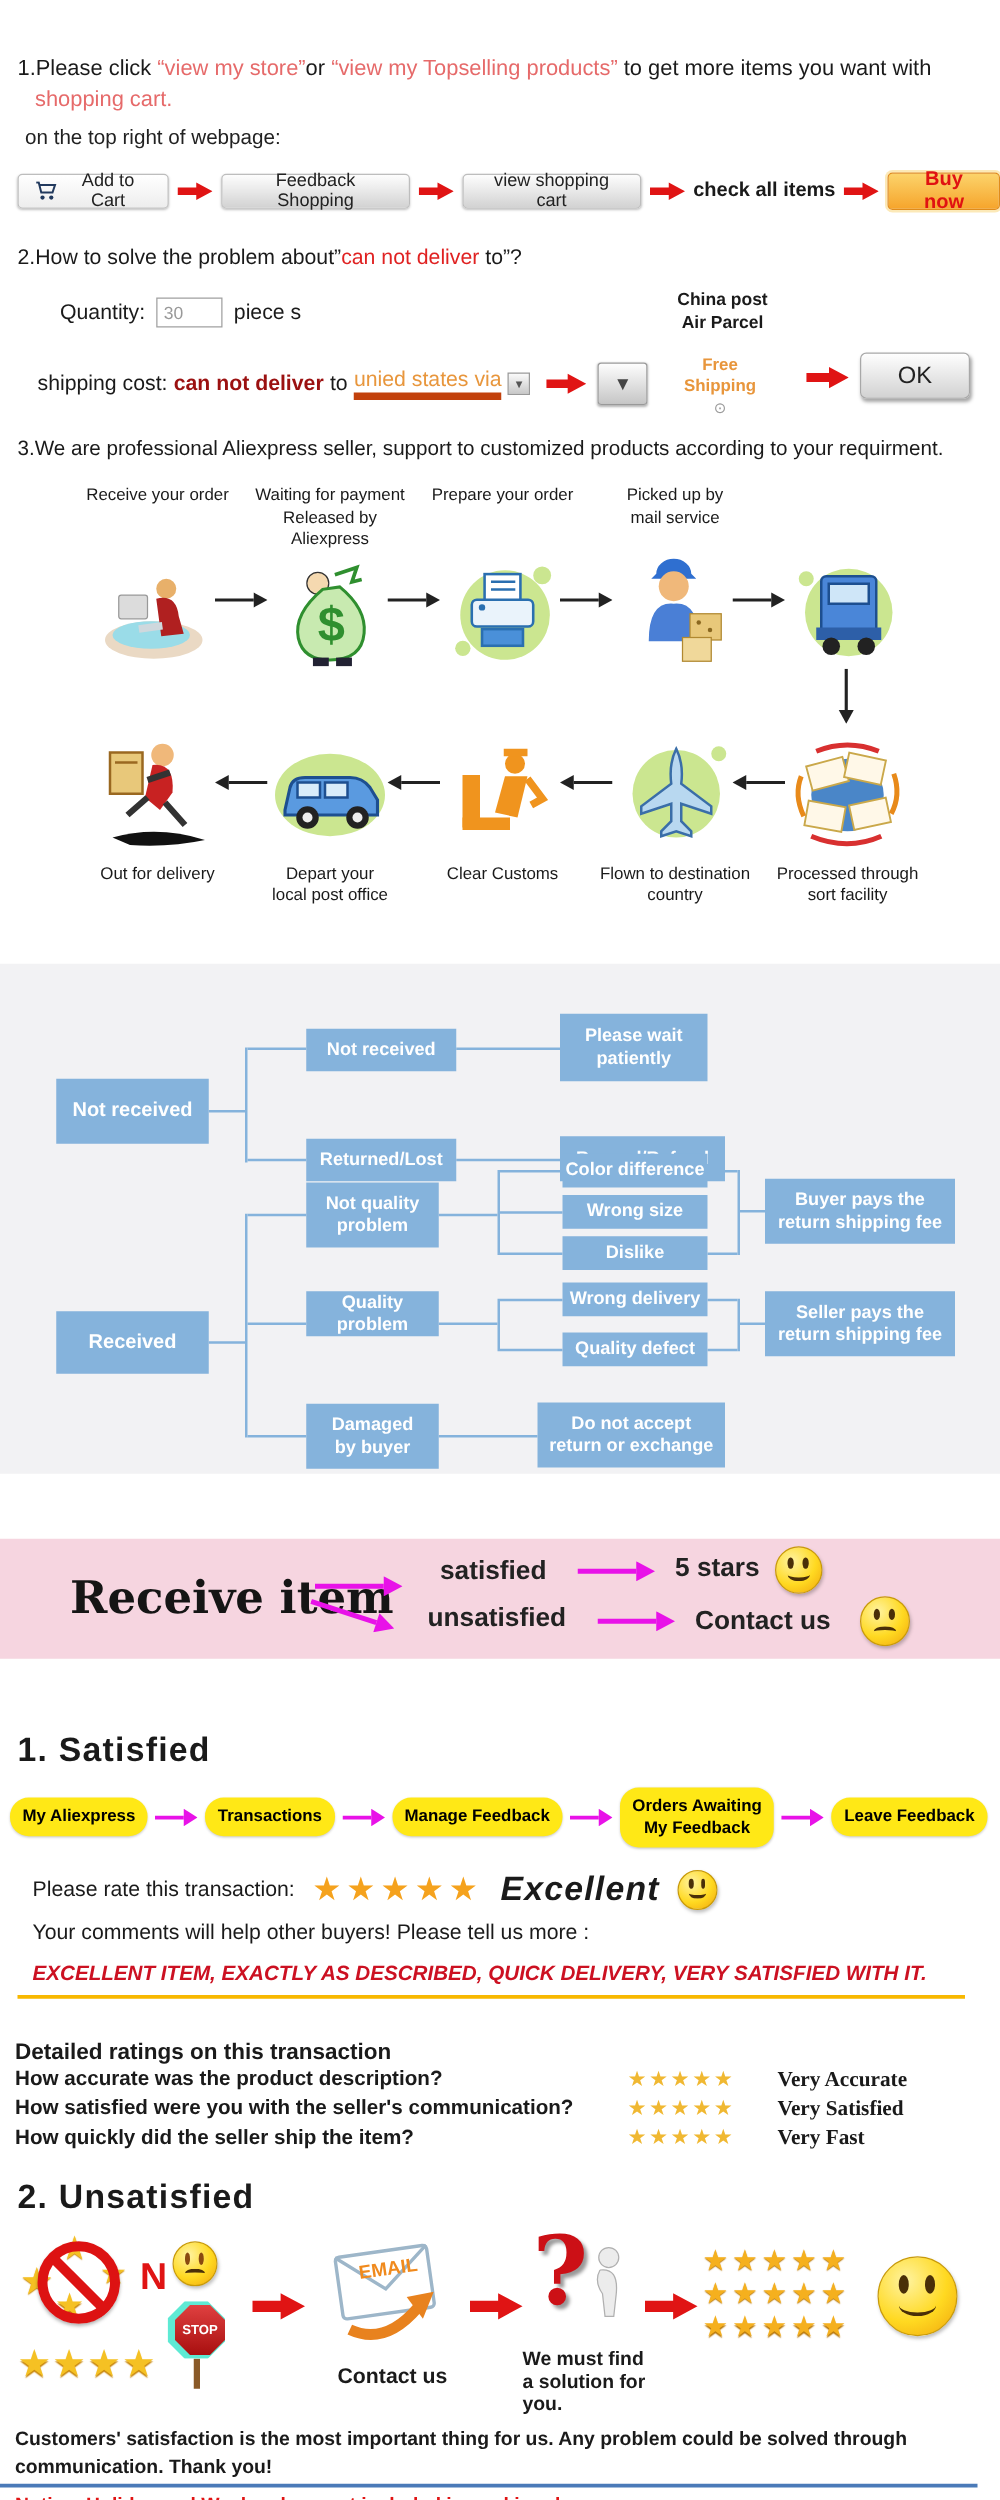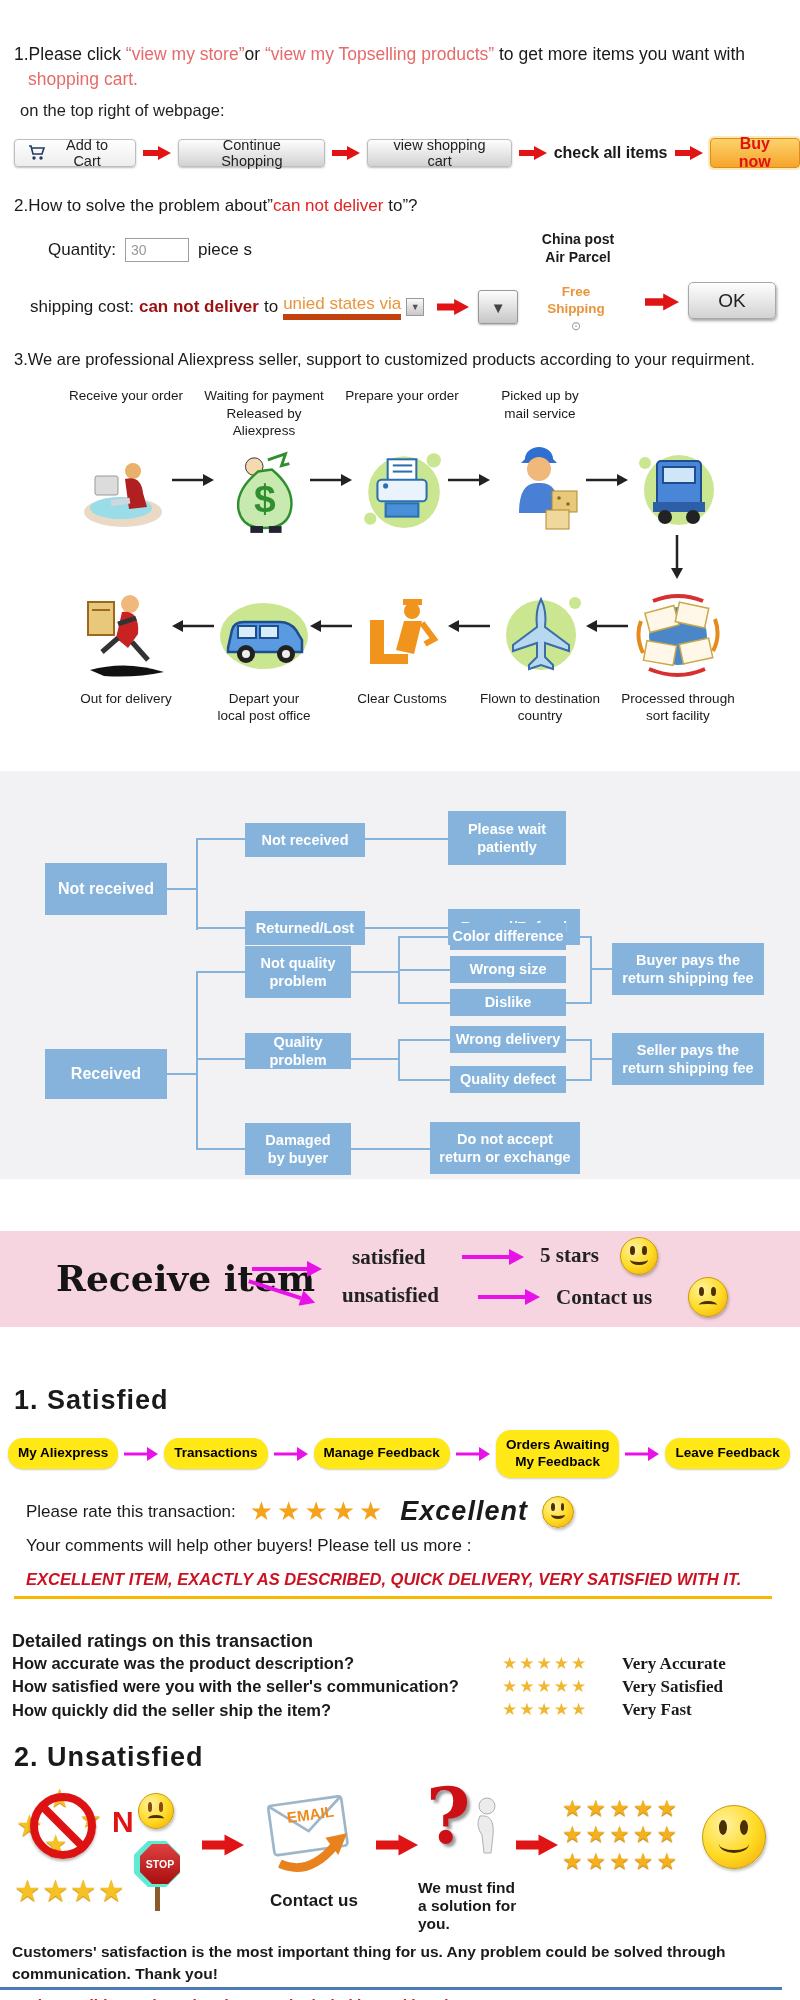--- a/index.html
+++ b/index.html
@@ -25,21 +25,21 @@
 .check-all{font-weight:bold;font-size:16px;white-space:nowrap}
 .btn-buy{height:30px;padding:0 12px;display:inline-flex;align-items:center;cursor:pointer;
  background:linear-gradient(#fcd36b,#f6a52c);border:1px solid #e08b1a;border-radius:4px;
  color:#e01212;font-size:16px;font-weight:bold;box-shadow:0 0 0 2px #fce9b8;font-family:inherit}
 .aw{flex:none;display:inline-flex}
 
 
 .deliver{position:relative;height:150px;margin-top:22px;font-size:17px}
 .d-head{position:absolute;left:14px;top:6px}
 .d-qty{position:absolute;left:48px;top:48px;display:flex;align-items:center;gap:9px}
-.qty-input{width:64px;height:24px;border:1px solid #a0a0a0;font-size:14px;color:#999;
+.qty-input{width:53px;height:24px;border:1px solid #a0a0a0;font-size:14px;color:#999;
  padding:2px 5px;font-family:inherit}
 .d-ship{position:absolute;left:30px;top:100px;display:flex;align-items:center;gap:5px}
 .country{color:#e8963c;border-bottom:6px solid #c2410c;cursor:pointer}
 .dd-small{width:18px;height:18px;background:linear-gradient(#fafafa,#c8c8c8);border:1px solid #999;
  font-size:9px;display:inline-flex;align-items:center;justify-content:center;color:#555;cursor:pointer}
 .dd-big{width:40px;height:34px;background:linear-gradient(#fdfdfd,#c6c6c6);border:1px solid #999;
  border-radius:3px;display:inline-flex;align-items:center;justify-content:center;font-size:15px;
  color:#444;box-shadow:0 1px 2px rgba(0,0,0,.3);margin-left:4px;cursor:pointer}
 .d-carrier{position:absolute;left:522px;top:40px;width:112px;text-align:center;font-weight:bold;
  font-size:14px;line-height:1.3}
@@ -66,21 +66,21 @@
 .fbox{position:absolute;background:#85b3dc;color:#fff;font-weight:bold;font-size:14.5px;
  display:flex;align-items:center;justify-content:center;text-align:center;line-height:1.25;
  white-space:pre-line}
 .fline{position:absolute;background:#85b3dc}
 
 
 .pink{position:relative;height:96px;margin-top:52px}
 .pink .bg{position:absolute;inset:0}
 .pk-title{position:absolute;left:56px;top:26px;font-family:"DejaVu Serif",serif;font-weight:bold;
  font-size:36px;color:#151515}
-.pk-word{position:absolute;font-family:Liberation Serif, serif;font-weight:bold;font-size:21px;color:#222}
+.pk-word{position:absolute;font-family:Liberation Sans, sans-serif;font-weight:bold;font-size:21px;color:#222}
 .pa{position:absolute}
 
 
 .sat-head{margin:58px 0 0 14px;font-size:27px;font-weight:bold;letter-spacing:1px}
 .nav-row{margin:14px 0 0 8px;display:flex;align-items:center;gap:6px}
 .pill{background:#ffe816;border:none;border-radius:15px;padding:7px 10px;font-weight:bold;
  font-size:13.5px;text-align:center;line-height:1.25;white-space:pre-line;box-shadow:0 1px 2px rgba(0,0,0,.2);
  font-family:inherit;cursor:pointer}
 .rate-row{margin:16px 0 0 26px;display:flex;align-items:center;gap:14px;height:36px}
 .rate-label{font-size:17px}
@@ -156,21 +156,21 @@
           </svg>
         </span>
       <span>Add to Cart</span>
     </button>
     <span class="aw">
         <svg width="28" height="16" viewBox="0 0 28 16">
           <polygon points="0,5 15,5 15,1 28,8 15,15 15,11 0,11" fill="#e01414"></polygon>
         </svg>
       </span>
     <button class="btn-gray">
-        <span>Continue Shopping</span>
+        <span>Feedback Shopping</span>
       </button>
     <span class="aw">
         <svg width="28" height="16" viewBox="0 0 28 16">
           <polygon points="0,5 15,5 15,1 28,8 15,15 15,11 0,11" fill="#e01414"></polygon>
         </svg>
       </span>
     <button class="btn-gray">
         <span>view shopping cart</span>
       </button>
     <span class="aw">

